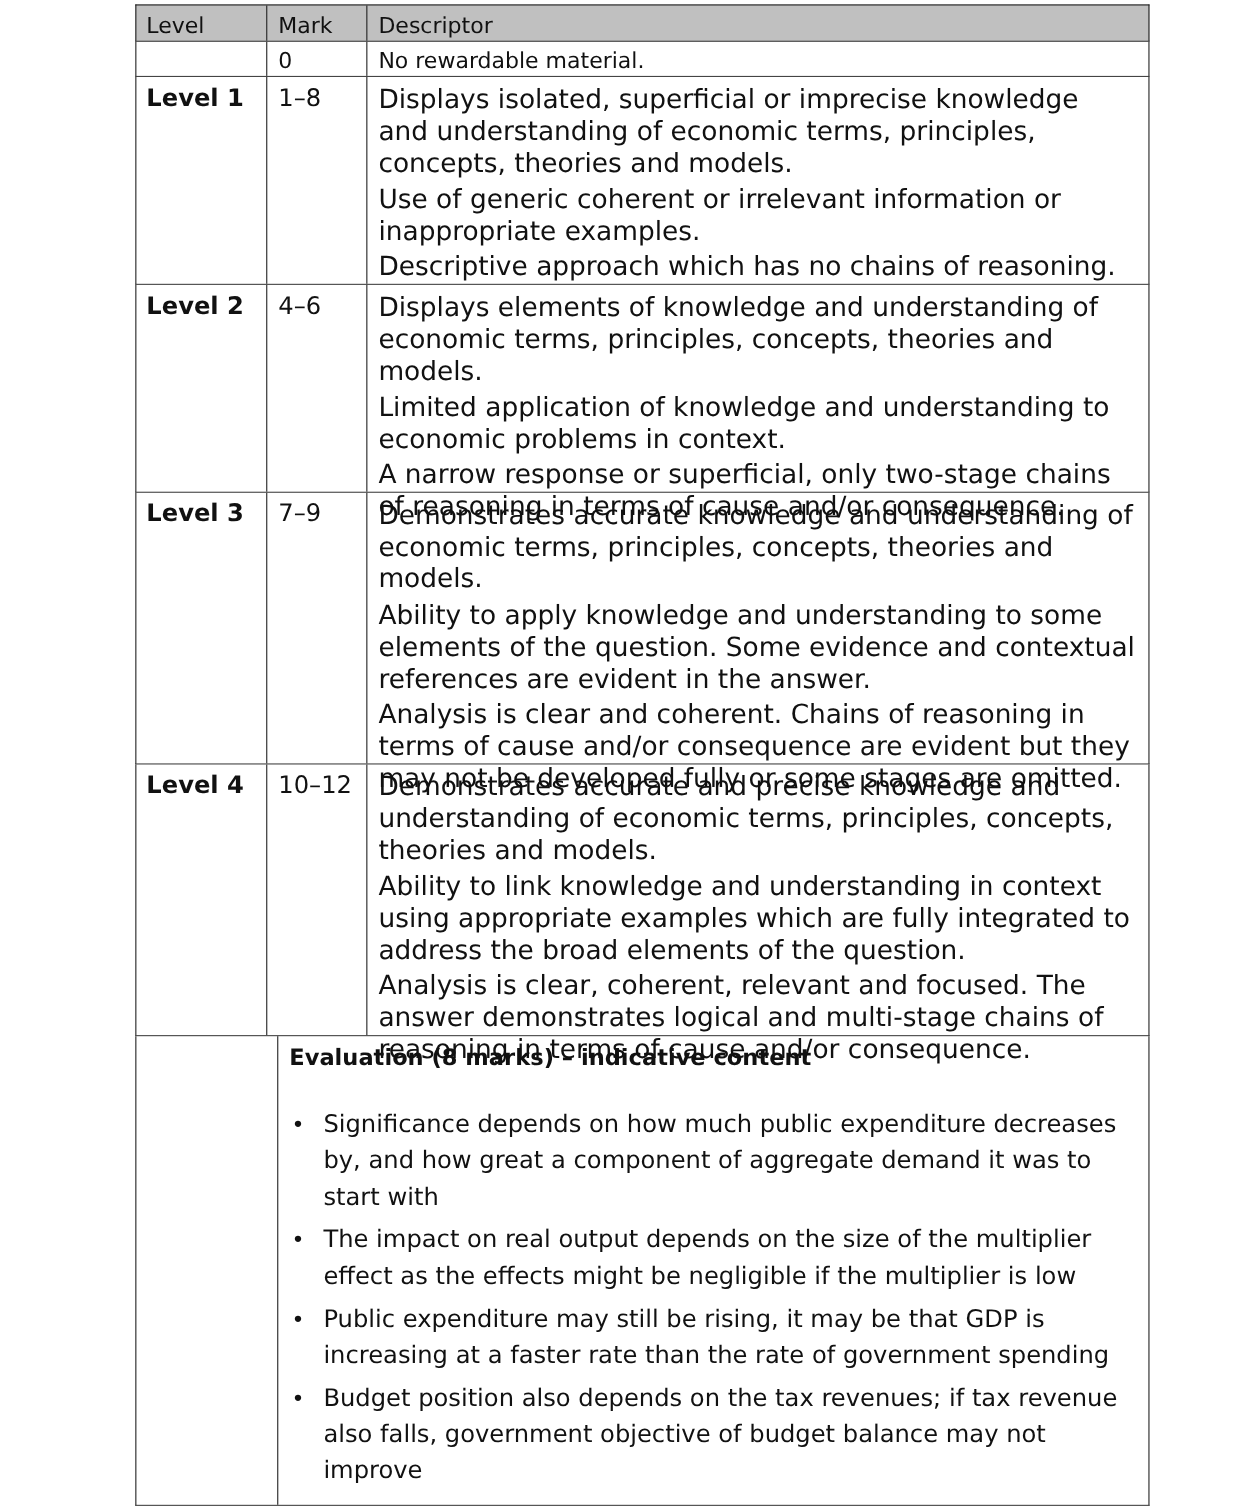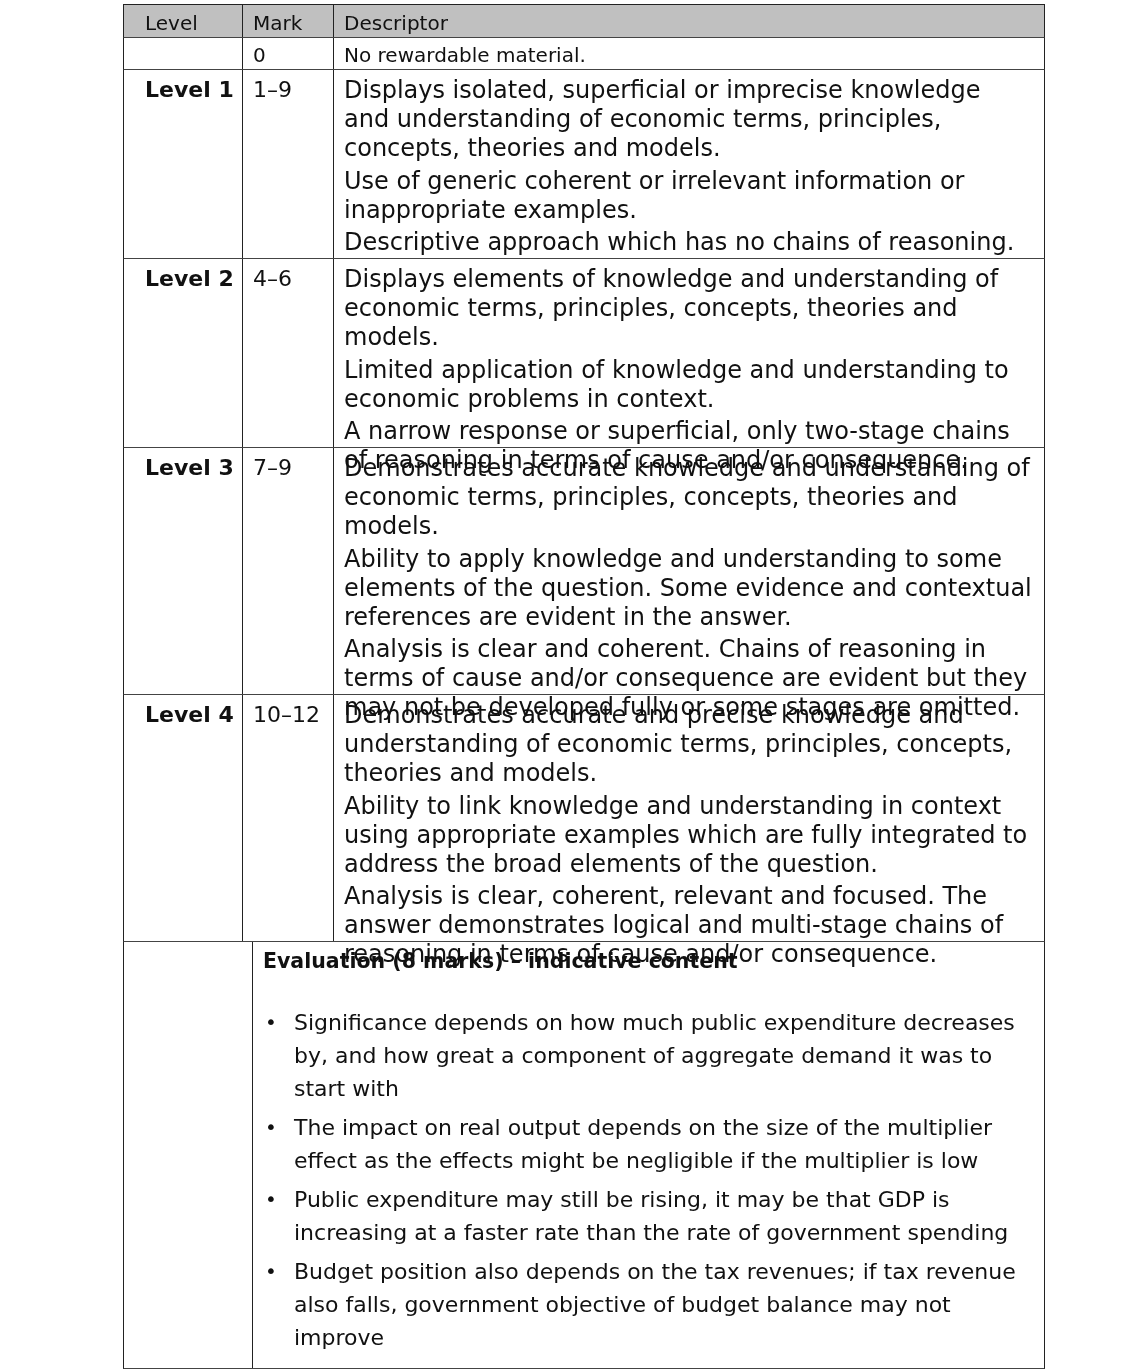--- a/index.html
+++ b/index.html
@@ -2,21 +2,21 @@
 <html><head>
 <meta charset="utf-8">
 <style>
   html, body { margin:0; padding:0; background:#ffffff; }
   body { width:1132px; height:1370px; position:relative; overflow:hidden;
          font-family:"DejaVu Sans", "Liberation Sans", sans-serif; color:#111; }
   .tbl { position:absolute; left:123px; top:4px; width:922px; }
   .row { position:relative; border-left:1px solid #222; border-right:1px solid #222; }
   .hdr { background:#c0c0c0; height:32px; border-top:1px solid #222; border-bottom:1px solid #444; }
   .cell { position:absolute; top:0; bottom:0; box-sizing:border-box; }
-  .c1 { left:0; width:118px; padding-left:21px; }
+  .c1 { left:0; width:118px; padding-left:9px; }
   .c2 { left:118px; width:91px; border-left:1px solid #222; padding-left:10px; }
   .c3 { left:209px; right:0; border-left:1px solid #222; padding-left:10px; padding-right:8px; }
   .hdr .cell { font-size:20px; line-height:36px; }
   .r0 { height:31px; border-bottom:1px solid #444; }
   .r0 .cell { font-size:20px; line-height:34px; }
   .lvl .c1, .lvl .c2 { font-size:22px; padding-top:8px; line-height:24px; }
   .lvl .c1 { font-weight:bold; }
   .lvl .c3 { font-size:24px; line-height:29px; padding-top:6px; }
   .para { margin-bottom:3.5px; }
   .r1 { height:188px; border-bottom:1px solid #444; }
@@ -42,21 +42,21 @@
   </div>
 
   <div class="row r0">
     <div class="cell c1"></div>
     <div class="cell c2">0</div>
     <div class="cell c3">No rewardable material.</div>
   </div>
 
   <div class="row lvl r1">
     <div class="cell c1">Level 1</div>
-    <div class="cell c2">1–9</div>
+    <div class="cell c2">1–8</div>
     <div class="cell c3">
       <div class="para" style="width:640px">Displays isolated, superficial or imprecise knowledge and understanding of economic terms, principles, concepts, theories and models.</div>
       <div class="para">Use of generic coherent or irrelevant information or inappropriate examples.</div>
       <div class="para">Descriptive approach which has no chains of reasoning.</div>
     </div>
   </div>
 
   <div class="row lvl r2">
     <div class="cell c1">Level 2</div>
     <div class="cell c2">4–6</div>

